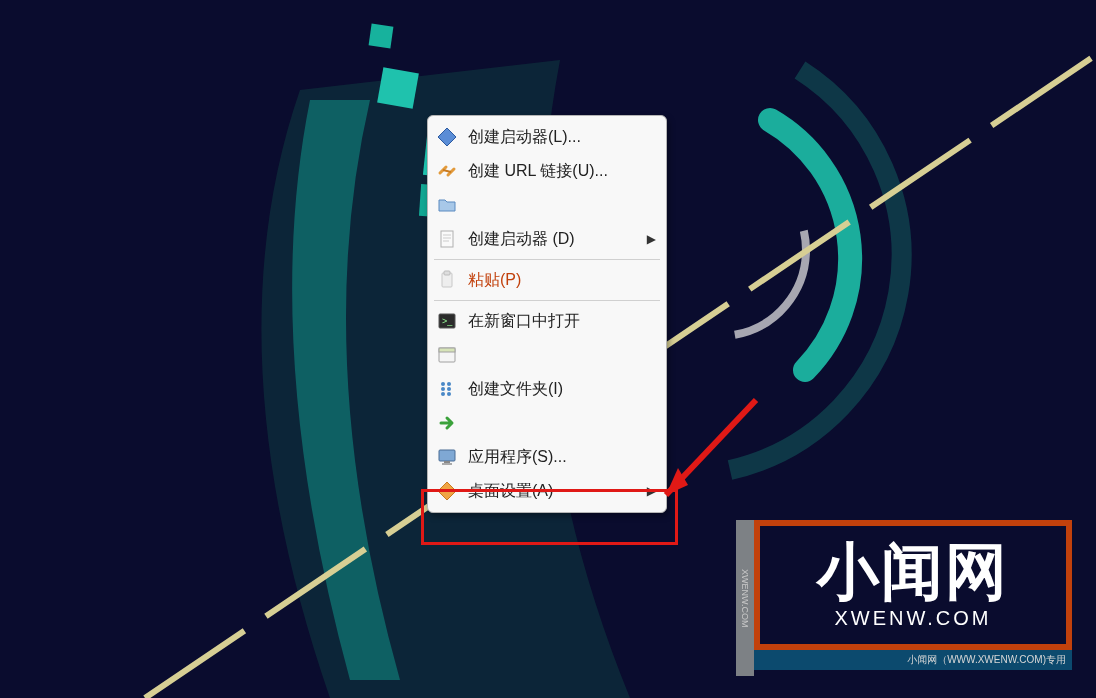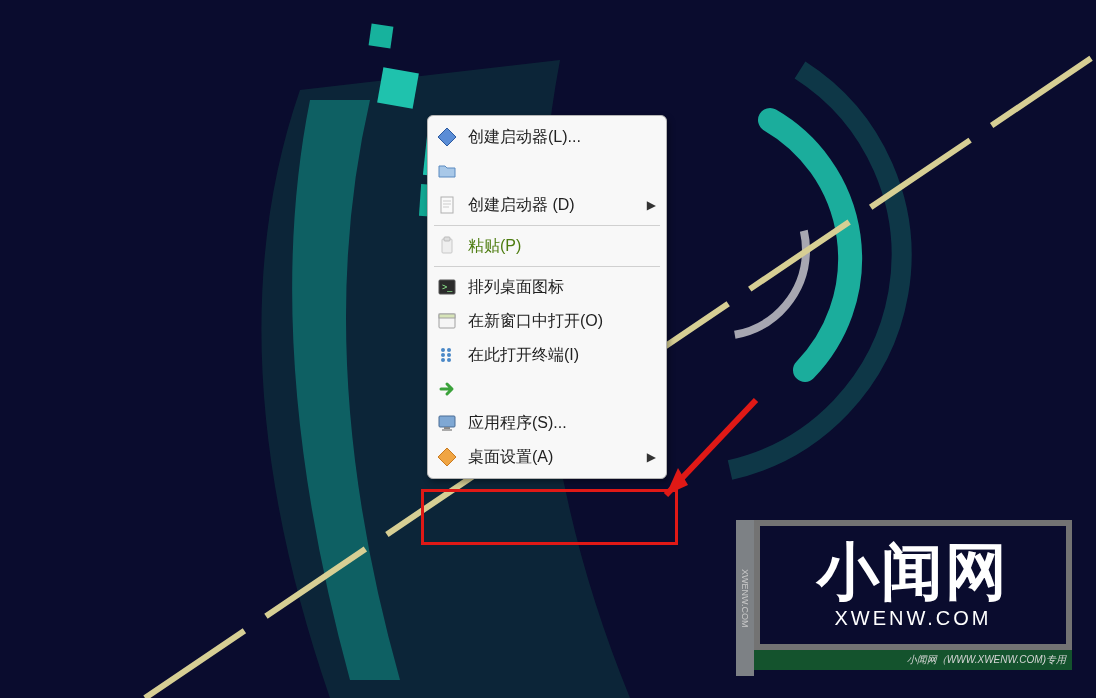--- a/index.html
+++ b/index.html
@@ -35,21 +35,21 @@
   }
   .menu-item {
     display: flex;
     align-items: center;
     padding: 4px 10px 4px 8px;
     height: 26px;
     cursor: pointer;
     position: relative;
   }
   .menu-item.disabled {
-    color: #4d7c0f;
+    color: #c2410c;
     cursor: default;
   }
   .menu-item .icon {
     width: 22px;
     height: 22px;
     margin-right: 10px;
     display: flex;
     align-items: center;
     justify-content: center;
     flex-shrink: 0;
@@ -96,21 +96,21 @@
     font-size: 9px;
     writing-mode: vertical-rl;
     text-align: center;
     display: flex;
     align-items: center;
     justify-content: center;
   }
   .watermark-main {
     width: 100%;
     height: 130px;
-    border: 6px solid #737373;
+    border: 6px solid #c2410c;
     box-sizing: border-box;
     display: flex;
     flex-direction: column;
     align-items: center;
     justify-content: center;
     background: transparent;
   }
   .watermark-main .big {
     color: #fff;
     font-size: 62px;
@@ -121,27 +121,26 @@
   .watermark-main .sub {
     color: #fff;
     font-size: 20px;
     letter-spacing: 3px;
     margin-top: 4px;
     font-weight: 500;
   }
   .watermark-footer {
     width: 100%;
     height: 20px;
-    background: #14532d;
+    background: #0c4a6e;
     color: #d6d6d6;
     font-size: 10px;
     text-align: right;
     padding: 3px 6px;
     box-sizing: border-box;
-    font-style: italic;
   }
 </style>
 </head>
 <body>
 
 <div class="desktop">
 
   <svg class="bg-shape" width="1096" height="698" style="left:0;top:0" viewBox="0 0 1096 698">
 
     <path d="M 300 90 Q 210 350 330 698 L 630 698 Q 500 380 560 60 Z" fill="#0d2a3a" opacity="0.85"></path>
@@ -166,20 +165,29 @@
       <span class="icon">
         <svg width="20" height="20" viewBox="0 0 20 20">
             <polygon points="10,1 19,10 10,19 1,10" fill="#5b8dd6" stroke="#2c5aa0" stroke-width="1"></polygon>
           </svg>
       </span>
       <span class="label">创建启动器(L)...</span>
     </div>
     <div class="menu-item">
       <span class="icon">
         <svg width="20" height="20" viewBox="0 0 20 20">
+            <path d="M3 12 L9 6 M11 14 L17 8" stroke="#e29a3b" stroke-width="3" stroke-linecap="round"></path>
+            <path d="M6 9 L14 11" stroke="#c97a1f" stroke-width="2"></path>
+          </svg>
+      </span>
+      <span class="label">创建 URL 链接(U)...</span>
+    </div>
+    <div class="menu-item">
+      <span class="icon">
+        <svg width="20" height="20" viewBox="0 0 20 20">
             <path d="M2 5 h6 l2 2 h8 v9 H2 Z" fill="#a8c8e8" stroke="#5a8ac0"></path>
           </svg>
       </span>
     </div>
     <div class="menu-item">
       <span class="icon">
         <svg width="20" height="20" viewBox="0 0 20 20">
             <rect x="4" y="2" width="12" height="16" fill="#fafafa" stroke="#b0b0b0"></rect>
             <line x1="6" y1="6" x2="14" y2="6" stroke="#ccc"></line>
             <line x1="6" y1="9" x2="14" y2="9" stroke="#ccc"></line>
@@ -204,43 +212,42 @@
 
     <div class="menu-sep"></div>
 
     <div class="menu-item">
       <span class="icon">
         <svg width="20" height="20" viewBox="0 0 20 20">
             <rect x="2" y="3" width="16" height="14" rx="1" fill="#2b2b2b" stroke="#555"></rect>
             <text x="5" y="13" font-size="9" fill="#9f9">&gt;_</text>
           </svg>
       </span>
-      <span class="label">排列桌面图标</span>
+      <span class="label">在新窗口中打开</span>
     </div>
     <div class="menu-item">
       <span class="icon">
         <svg width="20" height="20" viewBox="0 0 20 20">
             <rect x="2" y="3" width="16" height="14" rx="1" fill="#f5f5f5" stroke="#a0a0a0"></rect>
             <rect x="2" y="3" width="16" height="4" fill="#d7e4b8" stroke="#a0a0a0"></rect>
           </svg>
       </span>
-      <span class="label">在新窗口中打开(O)</span>
     </div>
     <div class="menu-item">
       <span class="icon">
         <svg width="20" height="20" viewBox="0 0 20 20">
           <circle cx="6" cy="5" r="2" fill="#4a88c7"></circle>
             <circle cx="6" cy="10" r="2" fill="#4a88c7"></circle>
             <circle cx="6" cy="15" r="2" fill="#4a88c7"></circle>
           <circle cx="12" cy="5" r="2" fill="#4a88c7"></circle>
             <circle cx="12" cy="10" r="2" fill="#4a88c7"></circle>
             <circle cx="12" cy="15" r="2" fill="#4a88c7"></circle>
         </svg>
       </span>
-      <span class="label">在此打开终端(I)</span>
+      <span class="label">创建文件夹(I)</span>
     </div>
     <div class="menu-item">
       <span class="icon">
         <svg width="20" height="20" viewBox="0 0 20 20">
             <path d="M4 10 h9 M10 5 l5 5 -5 5" fill="none" stroke="#3ba23b" stroke-width="3" stroke-linecap="round" stroke-linejoin="round"></path>
           </svg>
       </span>
     </div>
     <div class="menu-item">
       <span class="icon">

